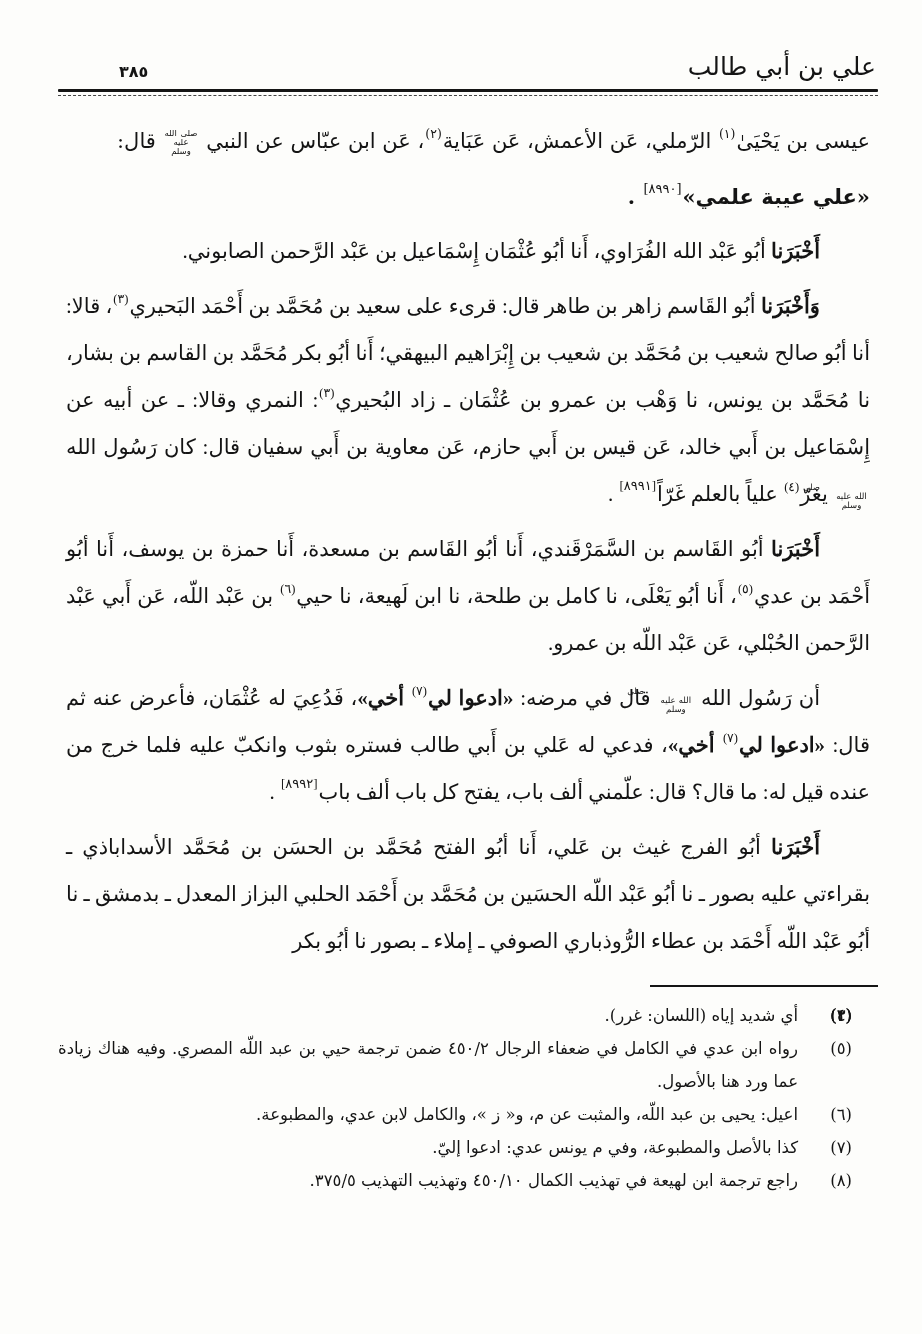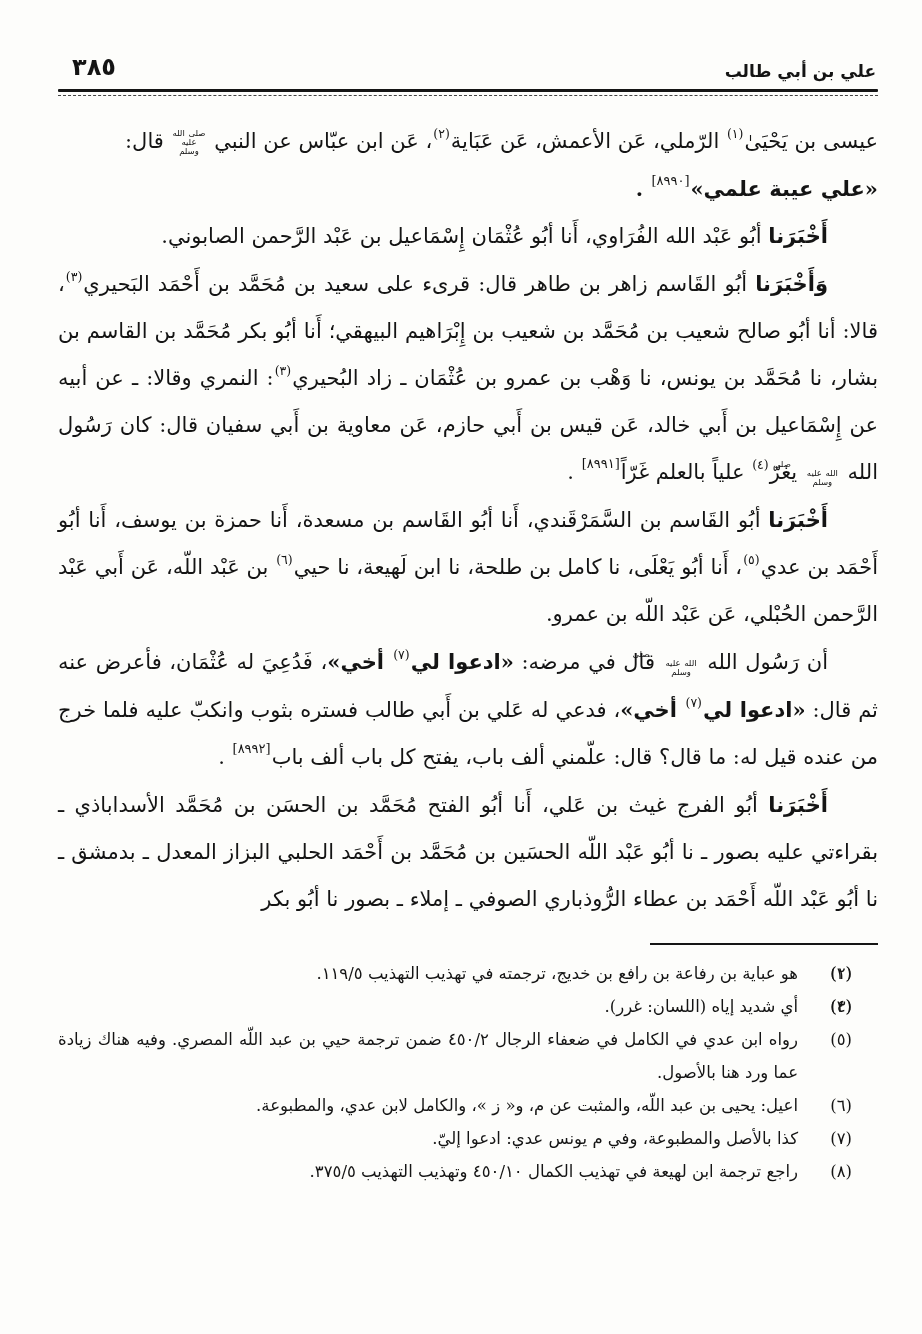--- a/index.html
+++ b/index.html
@@ -6,28 +6,28 @@
   .page{
     width:922px;height:1334px;box-sizing:border-box;
     margin:0 auto;background:#fdfdfb;color:#141414;
     padding:52px 44px 28px 58px;
     direction:rtl;
     font-family:"DejaVu Serif","DejaVu Sans","Liberation Serif",serif;
     overflow:hidden;position:relative;
   }
   
   .hdr{display:flex;justify-content:space-between;align-items:flex-end;padding:0 2px 8px 14px;}
-  .hdr .title{font-size:17px;font-weight:bold;letter-spacing:0;}
-  .hdr .pnum{font-size:24px;font-weight:bold;}
+  .hdr .title{font-size:25px;font-weight:normal;letter-spacing:0;}
+  .hdr .pnum{font-size:16px;font-weight:bold;margin-left:47px;}
   .rule-thick{height:3px;background:#151515;border-radius:1px;}
   .rule-thin{height:1px;border-bottom:1px dashed #444;margin-top:2px;}
   
   .bodytext{margin-top:22px;font-size:21px;line-height:47px;text-align:justify;}
-  .bodytext p{margin:0;}
-  p.indent{text-indent:50px;}
+  .bodytext p{margin:8px;}
+  p.indent{text-indent:50px;font-family:Liberation Serif, serif;}
   p.matn{text-align:right;font-weight:bold;}
   .seg{}
   .seg.b{font-weight:bold;}
   sup.fnm{font-size:12.5px;line-height:0;position:relative;top:-2px;font-weight:normal;padding:0 1px;}
   sup.hnum{font-size:13px;line-height:0;position:relative;top:-3px;font-weight:normal;padding:0 1px;}
   .saw{
     display:inline-block;width:37px;font-size:8.5px;line-height:1.05;
     text-align:center;vertical-align:middle;font-weight:normal;
     white-space:normal;word-spacing:1px;
   }
@@ -60,21 +60,20 @@
   </div>
 
   <div class="fn-sep"></div>
 
   <div class="footnotes">
     <div class="fn">
       <span class="fn-num">(١)</span>
     </div>
     <div class="fn">
       <span class="fn-num">(٢)</span>
-      <span class="fn-text">هو عباية بن رفاعة بن رافع بن خديج، ترجمته في تهذيب التهذيب ٥‏/‏١١٩.</span>
     </div>
     <div class="fn">
       <span class="fn-num">(٣)</span>
     </div>
     <div class="fn">
       <span class="fn-num">(٤)</span>
       <span class="fn-text">أي شديد إياه (اللسان: غرر).</span>
     </div>
     <div class="fn">
       <span class="fn-num">(٥)</span>

